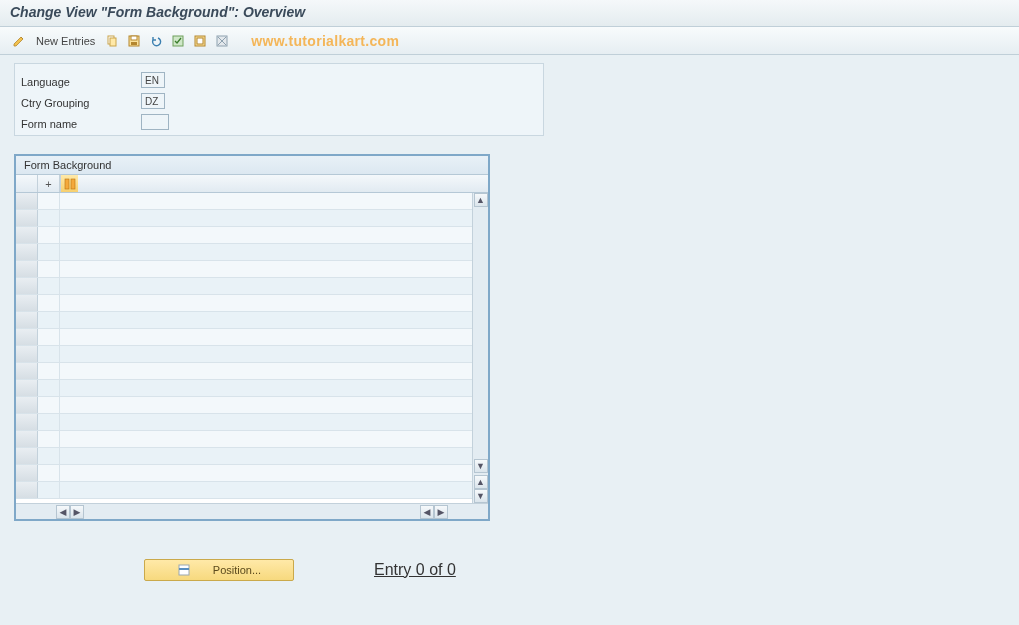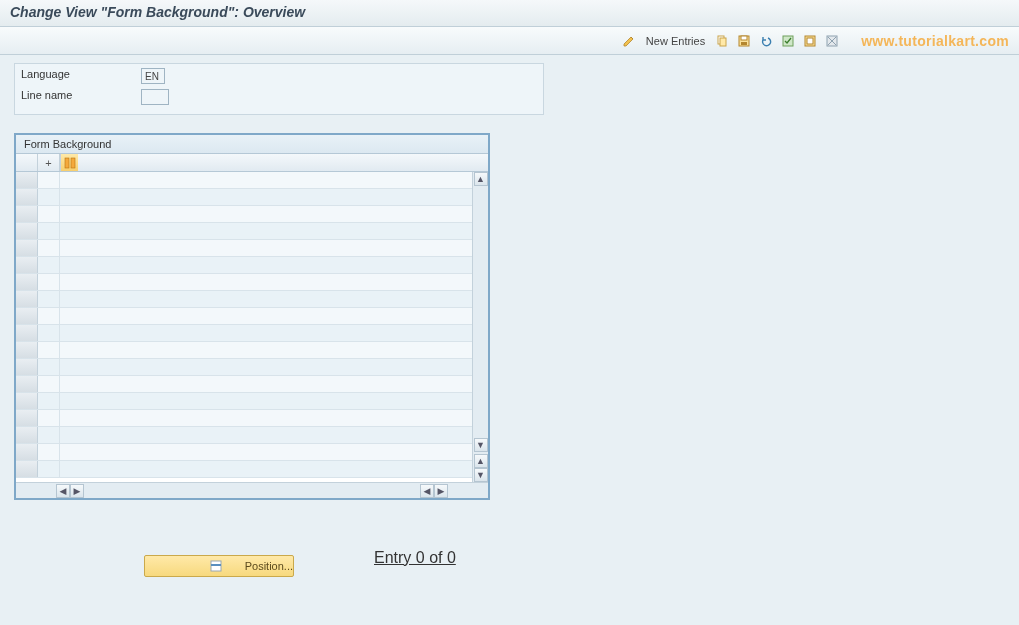--- a/index.html
+++ b/index.html
@@ -25,21 +25,20 @@
       color: #3a4a5a;
     }
     .toolbar {
       background: linear-gradient(to bottom, #f8fbfc, #e6eef2);
       border-bottom: 1px solid #c0cfd8;
       padding: 3px 10px;
       display: flex;
       align-items: center;
       gap: 4px;
       height: 28px;
-      justify-content: flex-end;
     }
     .tb-icon {
       width: 18px;
       height: 18px;
       display: flex;
       align-items: center;
       justify-content: center;
       cursor: pointer;
       border-radius: 2px;
     }
@@ -61,21 +60,21 @@
     }
     .form-fields {
       background: #eef5f9;
       border: 1px solid #c9d7e0;
       width: 530px;
       padding: 4px 6px;
       margin-bottom: 18px;
     }
     .field-row {
       display: flex;
-      align-items: flex-start;
+      align-items: flex-end;
       height: 20px;
       margin-bottom: 1px;
     }
     .field-label {
       width: 120px;
       font-size: 11px;
       color: #333;
     }
     .field-box {
       border: 1px solid #9fb4c3;
@@ -185,26 +184,25 @@
       align-items: center;
       padding-left: 130px;
       gap: 80px;
     }
     .position-btn {
       width: 150px;
       height: 22px;
       background: linear-gradient(to bottom,#ffe9a8,#f7d97e);
       border: 1px solid #caa94b;
       border-radius: 2px;
-      display:flex; align-items:center; justify-content:flex-end;
+      display:flex; align-items:center; justify-content:center;
       gap:22px;
       cursor:pointer;
       font-size:11px;
       color: #5b4a1d;
-      margin-top: 17px;
     }
     .position-btn .pb-icon {
       width:14px;height:14px;
       display:flex;align-items:center;justify-content:center;
     }
     .entry-text { font-size: 16px; color: #333; text-decoration: underline; }
   </style>
 </head>
 <body>
 
@@ -262,21 +260,25 @@
 </div>
 
 <div class="content">
 
   <div class="form-fields">
     <div class="field-row">
       <span class="field-label">Language</span>
       <span class="field-box">EN</span>
     </div>
     <div class="field-row">
-      <span class="field-label">Line name</span>
+      <span class="field-label">Ctry Grouping</span>
+      <span class="field-box">DZ</span>
+    </div>
+    <div class="field-row">
+      <span class="field-label">Form name</span>
       <span class="field-box" style="min-width:28px"></span>
     </div>
   </div>
 
   <div class="table-panel">
     <div class="table-title">Form Background</div>
     <div class="table-header">
       <div class="th-sel"></div>
       <div class="th-plus">+</div>
       <div class="th-config">

